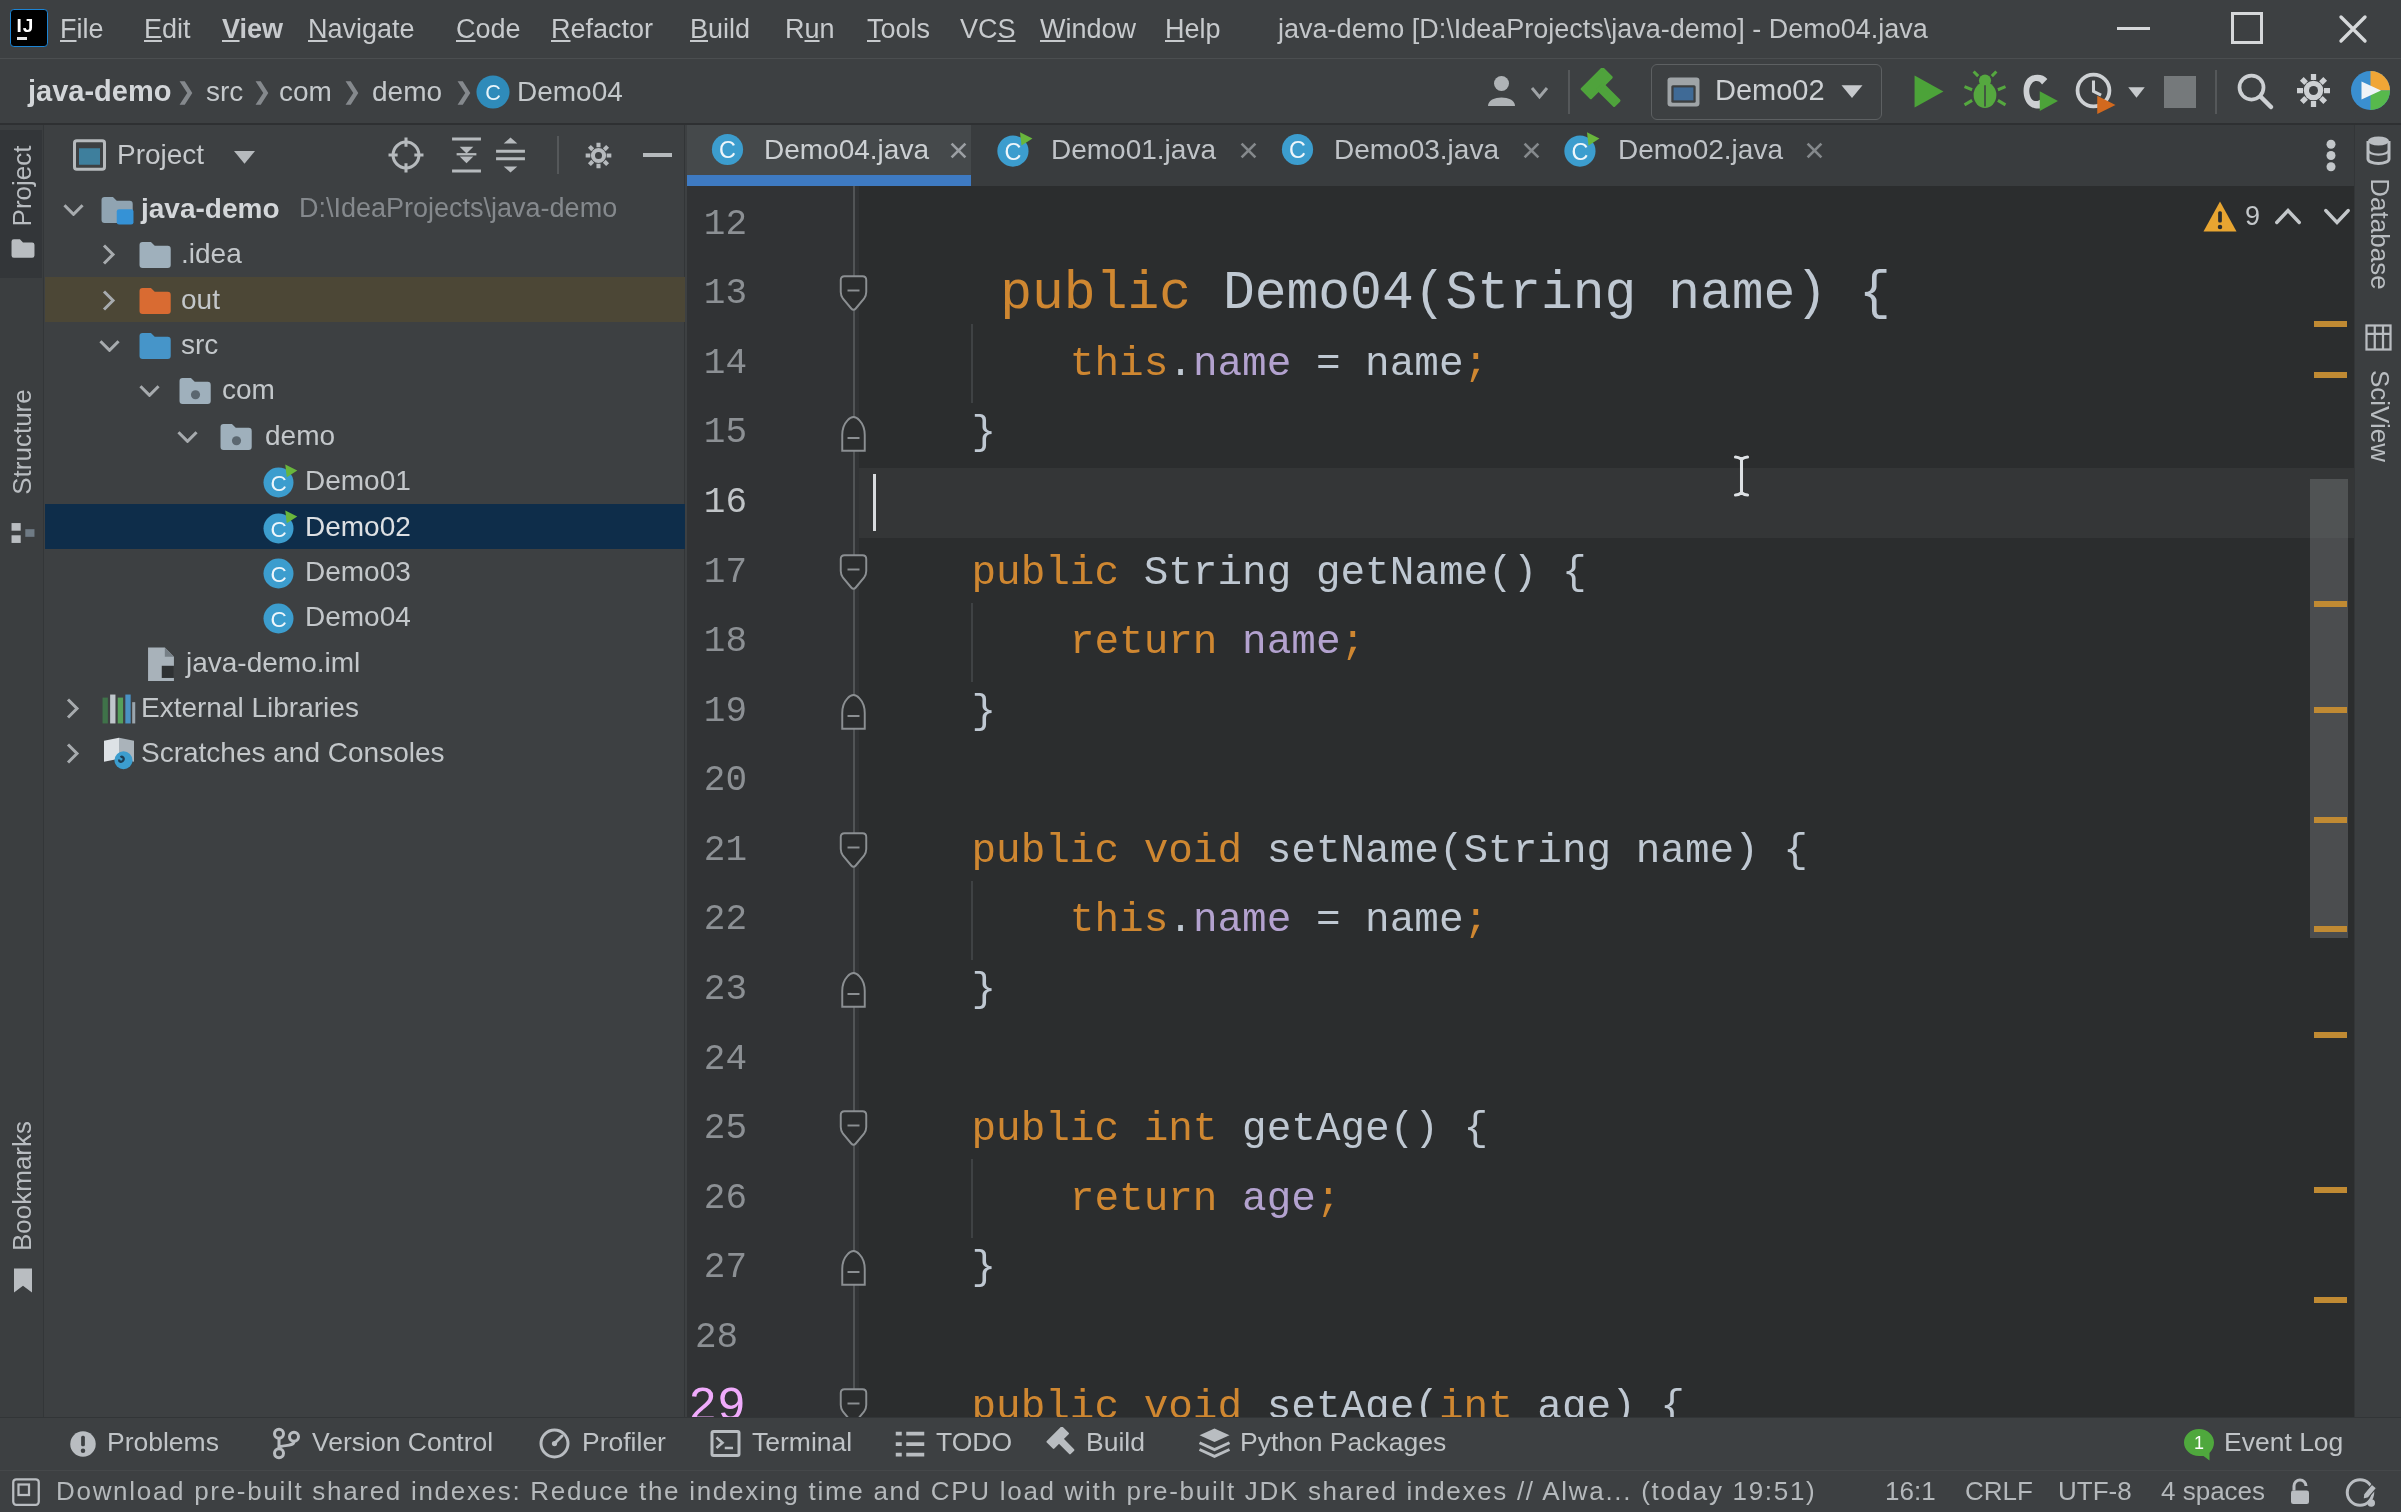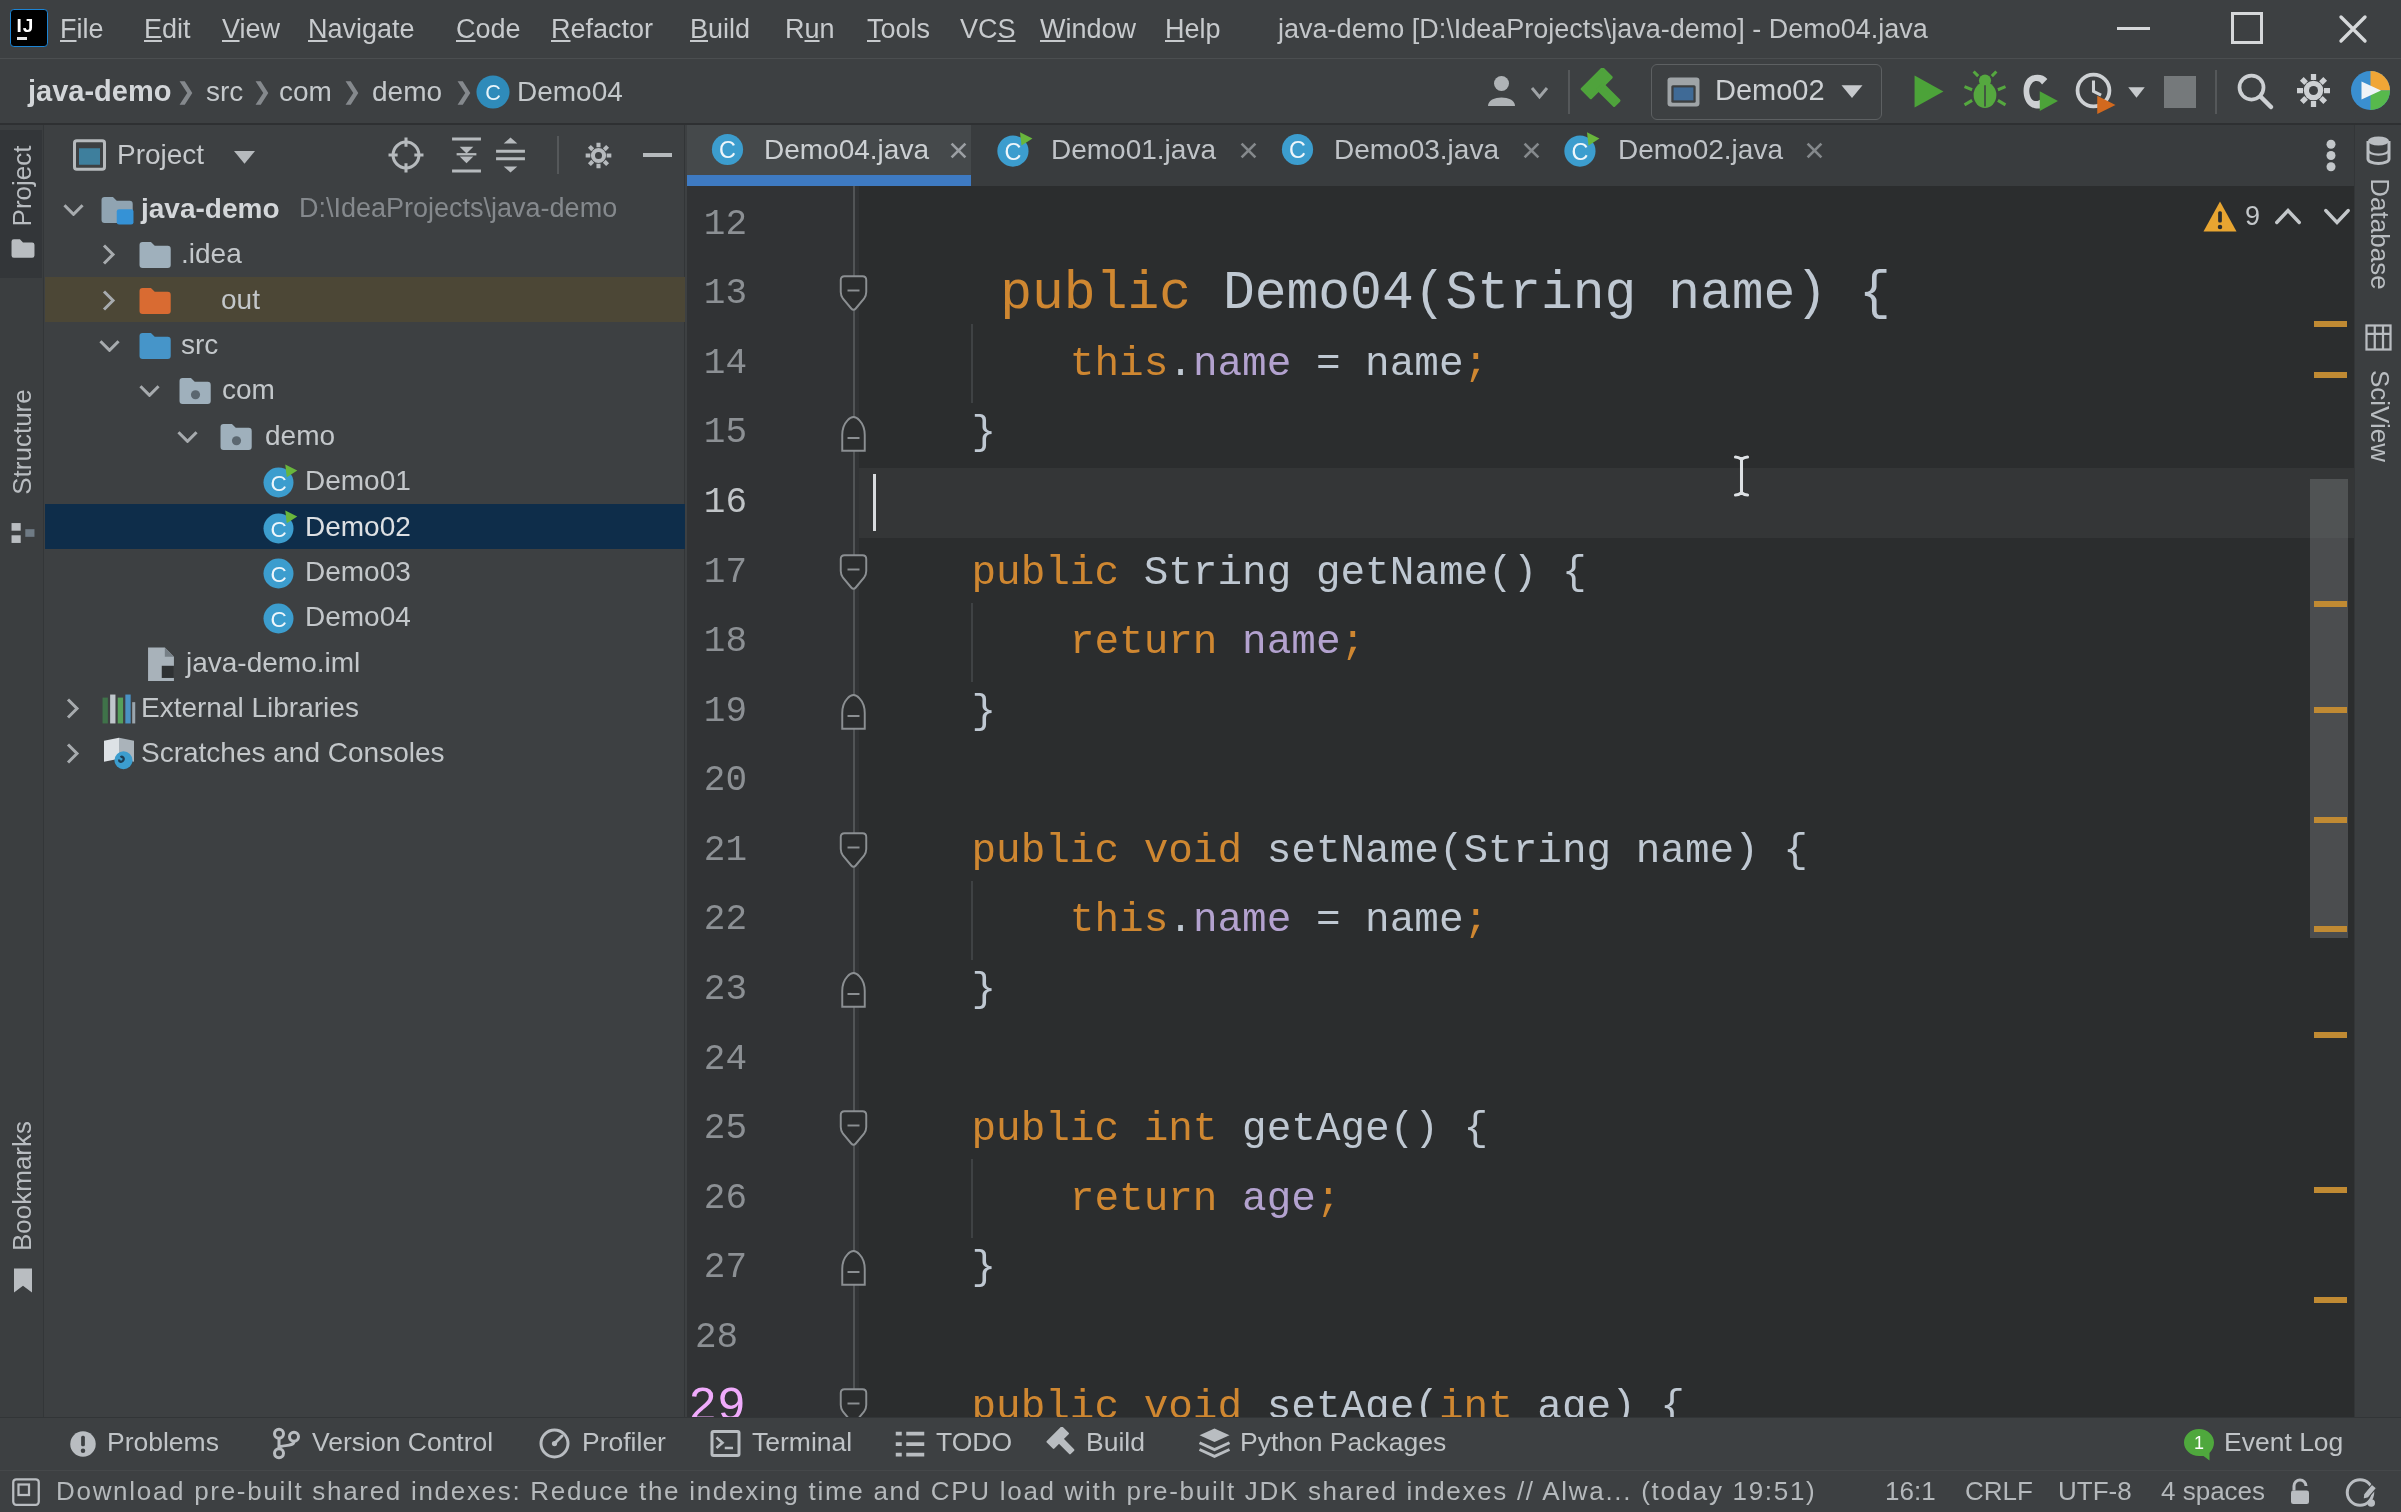--- a/index.html
+++ b/index.html
@@ -21,21 +21,21 @@
 
   <div class="abs" style="left:0;top:0;width:2401px;height:59px;background:#3d4042;border-bottom:1.5px solid #4b4e50;"></div>
   <div id="menubar">
 
     <div class="abs" style="left:9.8px;top:9px;width:38px;height:38px;background:#000;border:1.5px solid #1c84d4;border-radius:3.8px;"></div>
     <div class="abs" style="left:16.6px;top:12px;width:30px;height:27px;color:#fff;font-size:19px;font-weight:bold;line-height:27px;letter-spacing:0.8px;">IJ</div>
     <div class="abs" style="left:16.6px;top:37px;width:10.6px;height:3px;background:#e8e8e8;"></div>
 
     <div class="abs" style="left:60px;top:14.4px;font-size:27px;color:#c7cacd;"><u>F</u>ile</div>
     <div class="abs" style="left:144px;top:14.4px;font-size:27px;color:#c7cacd;"><u>E</u>dit</div>
-    <div class="abs" style="left:222px;top:14.4px;font-size:27px;color:#c7cacd;"><u>V</u>iew</div>
+    <div class="abs" style="left:222px;top:14.4px;font-size:27px;color:#c7cacd;font-weight:bold;"><u>V</u>iew</div>
     <div class="abs" style="left:308px;top:14.4px;font-size:27px;color:#c7cacd;"><u>N</u>avigate</div>
     <div class="abs" style="left:456px;top:14.4px;font-size:27px;color:#c7cacd;"><u>C</u>ode</div>
     <div class="abs" style="left:551px;top:14.4px;font-size:27px;color:#c7cacd;"><u>R</u>efactor</div>
     <div class="abs" style="left:690px;top:14.4px;font-size:27px;color:#c7cacd;"><u>B</u>uild</div>
     <div class="abs" style="left:785px;top:14.4px;font-size:27px;color:#c7cacd;">R<u>u</u>n</div>
     <div class="abs" style="left:867px;top:14.4px;font-size:27px;color:#c7cacd;"><u>T</u>ools</div>
     <div class="abs" style="left:960px;top:14.4px;font-size:27px;color:#c7cacd;">VC<u>S</u></div>
     <div class="abs" style="left:1040px;top:14.4px;font-size:27px;color:#c7cacd;"><u>W</u>indow</div>
     <div class="abs" style="left:1165px;top:14.4px;font-size:27px;color:#c7cacd;"><u>H</u>elp</div>
 
@@ -229,21 +229,21 @@
       </svg>
       <div class="abs" style="left:181px;top:0;height:45px;line-height:45px;font-size:28px;color:#c3c7ca;">.idea</div>
     </div>
     <div class="abs" style="left:0;top:277px;width:685px;height:45px;">
       <svg class="abs" style="left:101px;top:12px;" width="15" height="23" viewBox="0 0 20 30">
           <path d="M4 3 L16 15 L4 27" fill="none" stroke="#a7abae" stroke-width="4"></path>
         </svg>
       <svg class="abs" style="left:138px;top:7.6px;" width="35" height="32" viewBox="0 0 46 42">
         <path d="M2 8 a4 4 0 0 1 4-4 h11 l5 5 h17 a4 4 0 0 1 4 4 v21 a4 4 0 0 1-4 4 h-33 a4 4 0 0 1-4-4 Z" fill="#d96b32"></path>
       </svg>
-      <div class="abs" style="left:181px;top:0;height:45px;line-height:45px;font-size:28px;color:#c3c7ca;margin-left:40px;">out</div>
+      <div class="abs" style="left:181px;top:0;height:45px;line-height:45px;font-size:28px;color:#c3c7ca;">out</div>
     </div>
     <div class="abs" style="left:0;top:322px;width:685px;height:45px;">
       <svg class="abs" style="left:98px;top:16.6px;" width="23" height="13.6" viewBox="0 0 30 18">
           <path d="M3 3 L15 15 L27 3" fill="none" stroke="#a7abae" stroke-width="4"></path>
         </svg>
       <svg class="abs" style="left:138px;top:7.6px;" width="35" height="32" viewBox="0 0 46 42">
         <path d="M2 8 a4 4 0 0 1 4-4 h11 l5 5 h17 a4 4 0 0 1 4 4 v21 a4 4 0 0 1-4 4 h-33 a4 4 0 0 1-4-4 Z" fill="#4695c9"></path>
       </svg>
       <div class="abs" style="left:181px;top:0;height:45px;line-height:45px;font-size:28px;color:#c3c7ca;">src</div>
     </div>

